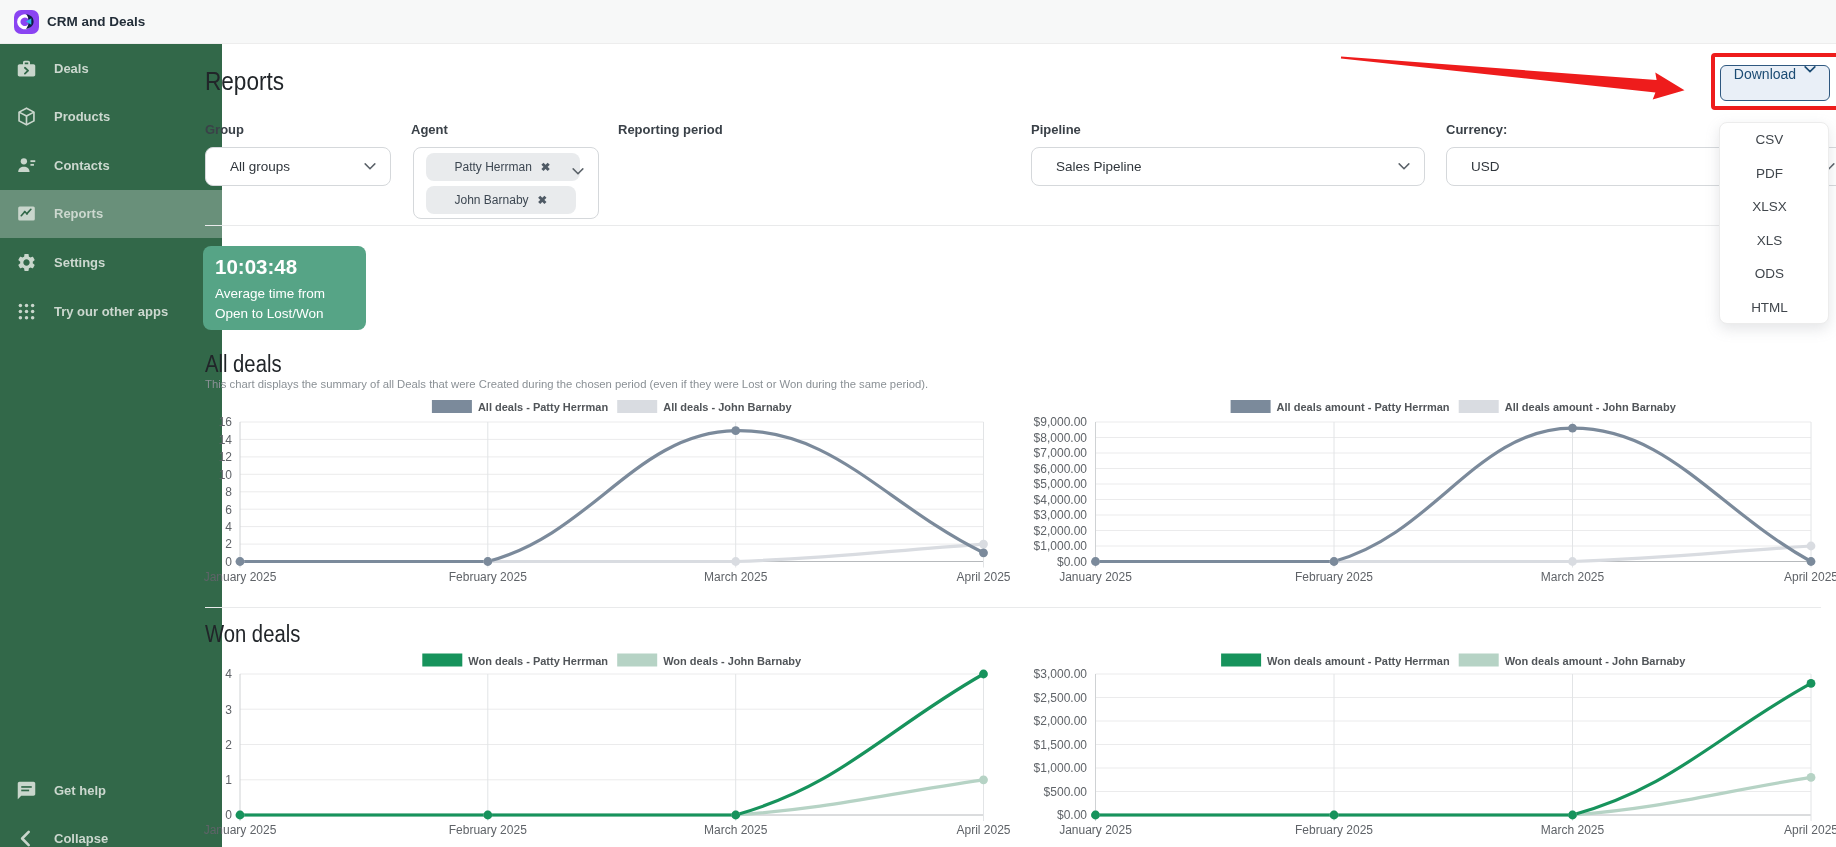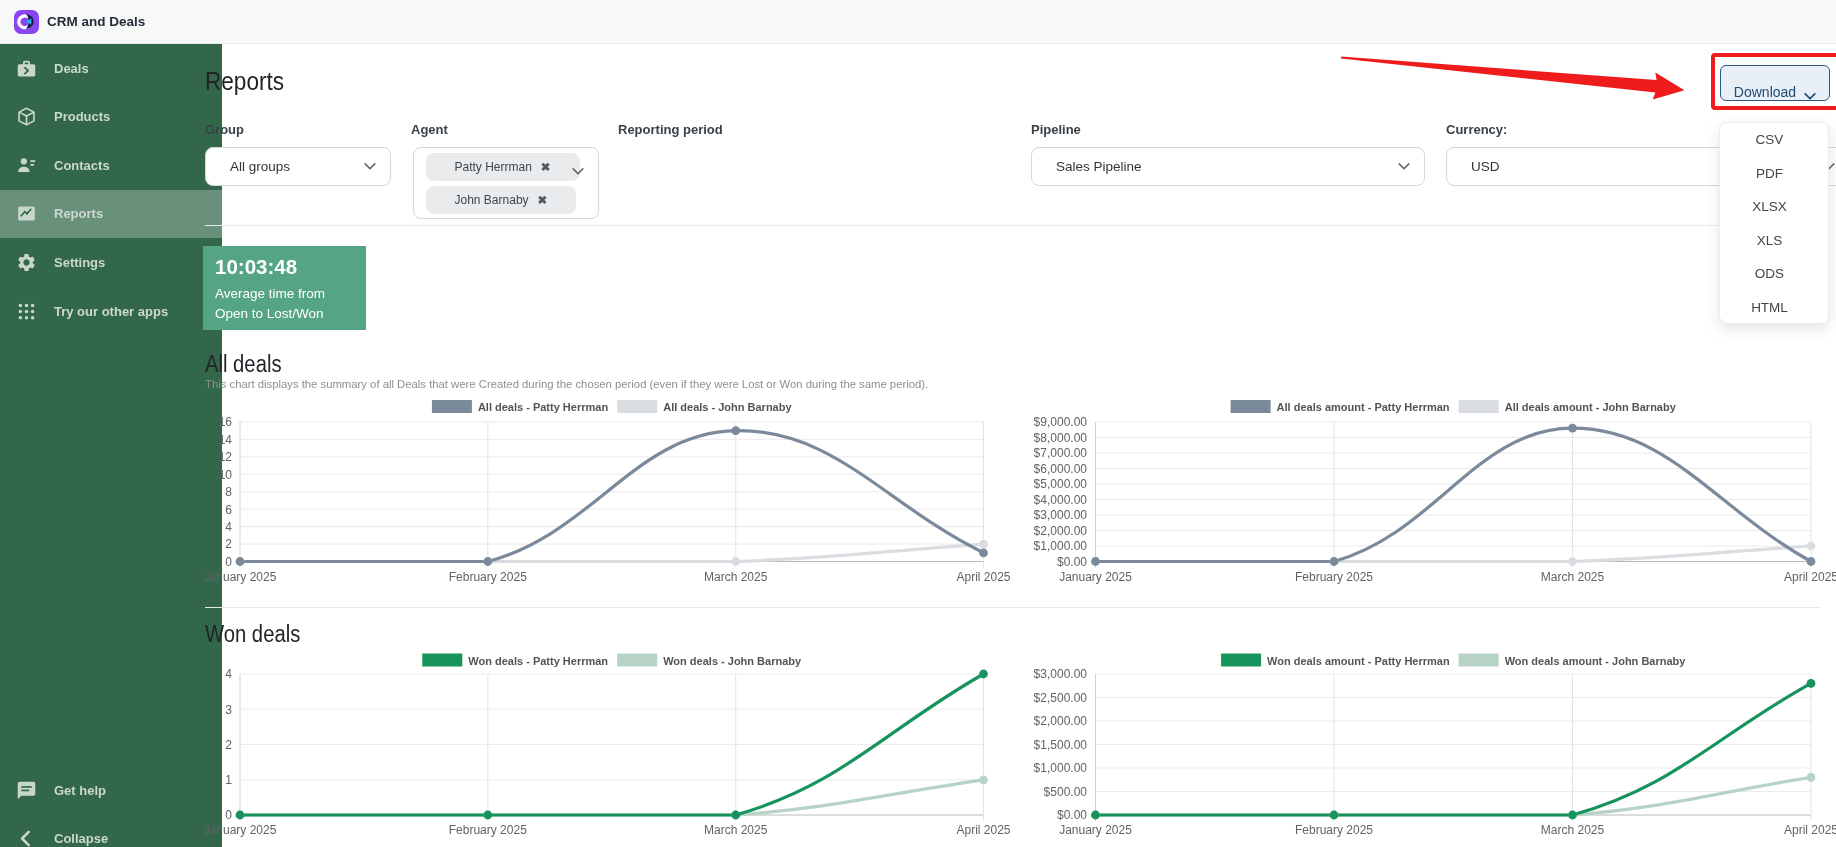--- a/index.html
+++ b/index.html
@@ -12,25 +12,25 @@
 .mi span{margin-left:17px}
 .mi.on{background:rgba(255,255,255,0.27)}
 .lbl{position:absolute;top:121.5px;font-size:13px;font-weight:700;color:#3a4148}
 .sel{position:absolute;top:147px;height:39px;background:#fff;border:1px solid #d5d8db;border-radius:8px;font-size:13.5px;color:#30363c;display:flex;align-items:center;padding-left:24px}
 .chev{position:absolute;right:14px;top:50%;margin-top:-3.5px;width:12px;height:7px}
 .chip{display:inline-flex;align-items:center;background:#e9ebed;border-radius:8px;height:28px;padding:0 29px;font-size:12px;color:#3d4752;margin-bottom:5px}
 .chip b{margin-left:9px;color:#4f5a65;font-size:11.5px}
 h1{position:absolute;left:205px;top:68px;font-size:26px;font-weight:400;color:#212529;line-height:1;transform:scaleX(0.868);transform-origin:0 0;white-space:nowrap}
 .h2{position:absolute;left:205px;font-size:23px;font-weight:400;color:#212529;line-height:1;transform:scaleX(0.88);transform-origin:0 0;white-space:nowrap}
 .hr{position:absolute;left:205px;width:1616px;height:1px;background:#e9eaeb}
-#card{position:absolute;left:203px;top:246px;width:163px;height:84px;background:#56a486;border-radius:0;color:#fff;padding:9px 12px}
+#card{position:absolute;left:203px;top:246px;width:163px;height:84px;background:#56a486;border-radius:8px;color:#fff;padding:9px 12px}
 #card .t{font-size:20.5px;font-weight:700;margin-bottom:5px}
 #card .s{font-size:13.5px;line-height:19.5px}
 #sub{position:absolute;left:205px;top:378px;font-size:11.3px;color:#8a9095}
-#dlbtn{position:absolute;left:1720px;top:65px;width:110px;height:36px;background:#e9eff7;border:1.5px solid #2f5880;border-radius:6px;color:#1c4c74;font-size:14px;display:flex;align-items:flex-end;justify-content:center;gap:8px;z-index:11}
+#dlbtn{position:absolute;left:1720px;top:65px;width:110px;height:36px;background:#e9eff7;border:1.5px solid #2f5880;border-radius:6px;color:#1c4c74;font-size:14px;display:flex;align-items:flex-start;justify-content:center;gap:8px;z-index:11}
 #redrect{position:absolute;left:1711px;top:53px;width:134px;height:57px;border:4.5px solid #ee1c1c;border-radius:4px;z-index:12}
 #dd{position:absolute;left:1719px;top:122px;width:110px;height:202px;background:#fff;border:1px solid #ececec;border-radius:8px;box-shadow:0 5px 14px rgba(130,138,146,0.22);z-index:10}
 #dd div{height:33.6px;line-height:33.6px;text-align:center;padding-right:9px;font-size:13.5px;color:#40464c}
 .bot{position:absolute;left:0;width:186px}
 </style></head><body>
 <div id="page">
 
 <svg class="abs" style="left:0;top:0;z-index:5" width="1836" height="847">
 <line x1="240" y1="422.0" x2="983.5" y2="422.0" stroke="#ebebec" stroke-width="1"></line>
 <line x1="240" y1="439.4" x2="983.5" y2="439.4" stroke="#ebebec" stroke-width="1"></line>

